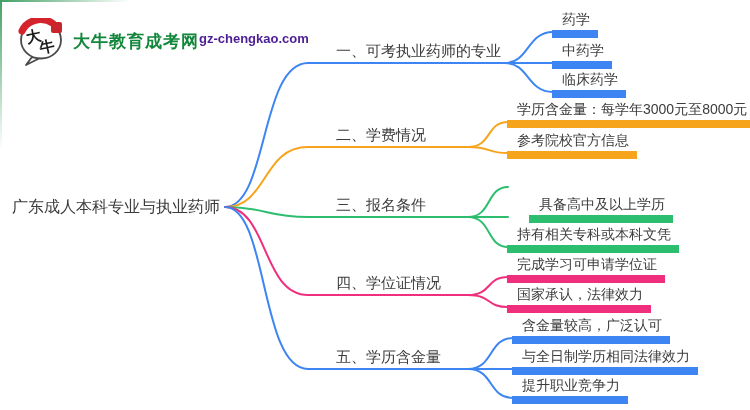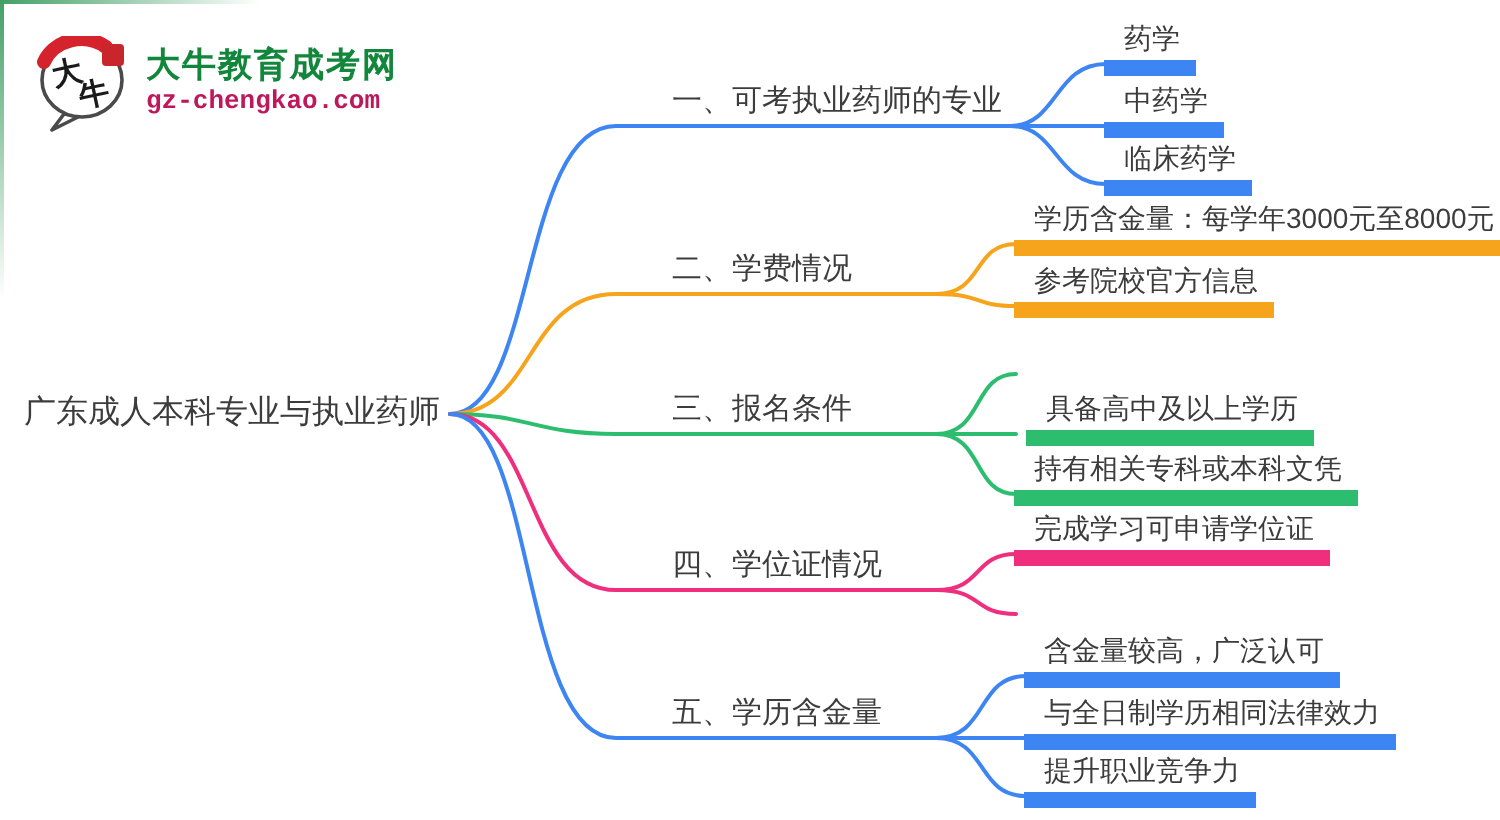--- a/index.html
+++ b/index.html
@@ -6,36 +6,36 @@
   body{width:750px;height:410px;position:relative;overflow:hidden;
        font-family:"Liberation Sans","DejaVu Sans",sans-serif;}
   .stage{position:absolute;inset:0;}
   
   .corner-top{position:absolute;left:0;top:0;width:130px;height:2px;
     background:linear-gradient(90deg,#43a065,rgba(67,160,101,0));}
   .corner-left{position:absolute;left:0;top:0;width:2px;height:150px;
     background:linear-gradient(180deg,#43a065,rgba(67,160,101,0));}
   
   .logo{position:absolute;left:16px;top:18px;display:flex;align-items:center;gap:7px;}
-  .logo-text{display:flex;flex-direction:column;line-height:1.15;font-family:Liberation Mono, monospace;}
+  .logo-text{display:flex;flex-direction:row;line-height:1.15;}
   .site-name{color:#12863b;font-weight:bold;font-size:17px;letter-spacing:1px;}
-  .site-domain{color:#be185d;font-weight:bold;font-size:13px;}
+  .site-domain{color:#4c1d95;font-weight:bold;font-size:13px;}
   
   svg.links{position:absolute;left:0;top:0;}
   svg.links path{fill:none;stroke-width:2;stroke-linecap:round;}
   
   .node{position:absolute;white-space:nowrap;color:#3c3c3c;}
   .root{left:12px;top:196px;font-size:16px;line-height:22px;}
   .blabel{font-size:15px;line-height:20px;}
   .b1l{left:336px;top:41px}.b2l{left:336px;top:125px}.b3l{left:336px;top:195px}
   .b4l{left:336px;top:273px}.b5l{left:336px;top:347px}
   .leaf{font-size:14px;line-height:20px;padding:0 8px 1px 10px;border-bottom:8px solid #0f172a;}
   .b1c1{left:552px;top:9px}.b1c2{left:552px;top:40px}.b1c3{left:552px;top:69px}
   .b2c1{left:507px;top:99px}.b2c2{left:507px;top:130px}
-  .b3c1{left:507px;top:164px}.b3c2{left:513px;top:194px}.b3c3{left:507px;top:224px}
+  .b3c1{left:507px;top:164px}.b3c2{left:529px;top:194px}.b3c3{left:507px;top:224px}
   .b4c1{left:507px;top:254px}.b4c2{left:507px;top:284px}
   .b5c1{left:512px;top:315px}.b5c2{left:512px;top:346px}.b5c3{left:512px;top:375px}
 </style>
 </head>
 <body>
 
 <div class="stage">
 
   <div class="corner-top"></div>
   <div class="corner-left"></div>
@@ -93,18 +93,19 @@
   <div class="node leaf b1c2" style="border-bottom-color: rgb(61, 133, 242);">中药学</div>
   <div class="node leaf b1c3" style="border-bottom-color: rgb(61, 133, 242);">临床药学</div>
 
   <div class="node leaf b2c1" style="border-bottom-color: rgb(247, 164, 29);">学历含金量：每学年3000元至8000元</div>
   <div class="node leaf b2c2" style="border-bottom-color: rgb(247, 164, 29);">参考院校官方信息</div>
 
   <div class="node leaf b3c2" style="border-bottom-color: rgb(45, 189, 110);">具备高中及以上学历</div>
   <div class="node leaf b3c3" style="border-bottom-color: rgb(45, 189, 110);">持有相关专科或本科文凭</div>
 
   <div class="node leaf b4c1" style="border-bottom-color: rgb(239, 47, 126);">完成学习可申请学位证</div>
+  <div class="node leaf b4c2" style="border-bottom-color: rgb(239, 47, 126);">国家承认，法律效力</div>
 
   <div class="node leaf b5c1" style="border-bottom-color: rgb(61, 133, 242);">含金量较高，广泛认可</div>
   <div class="node leaf b5c2" style="border-bottom-color: rgb(61, 133, 242);">与全日制学历相同法律效力</div>
   <div class="node leaf b5c3" style="border-bottom-color: rgb(61, 133, 242);">提升职业竞争力</div>
 
 </div>
 
 </body></html>

